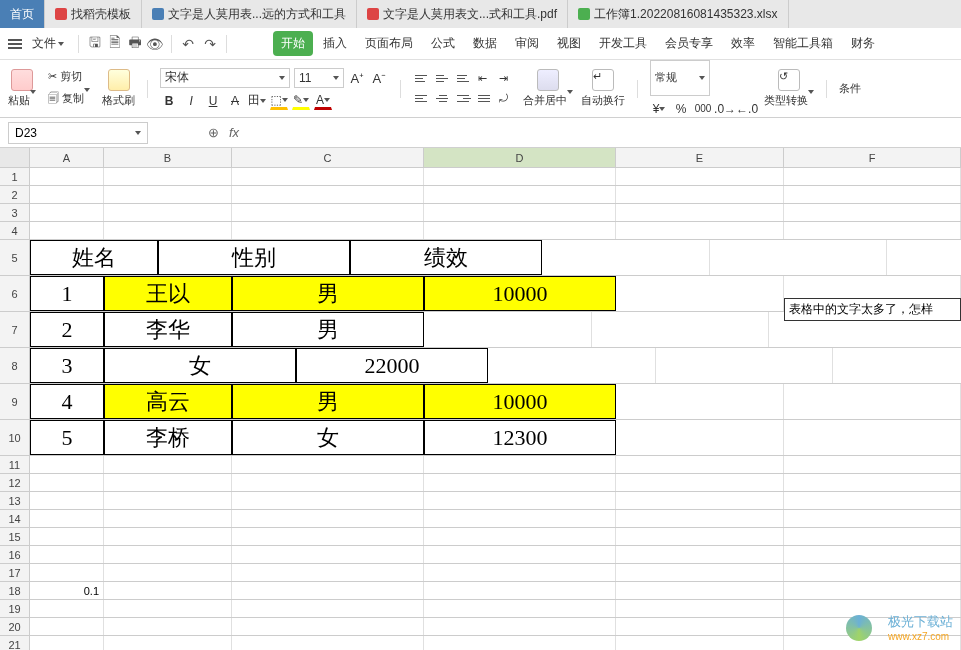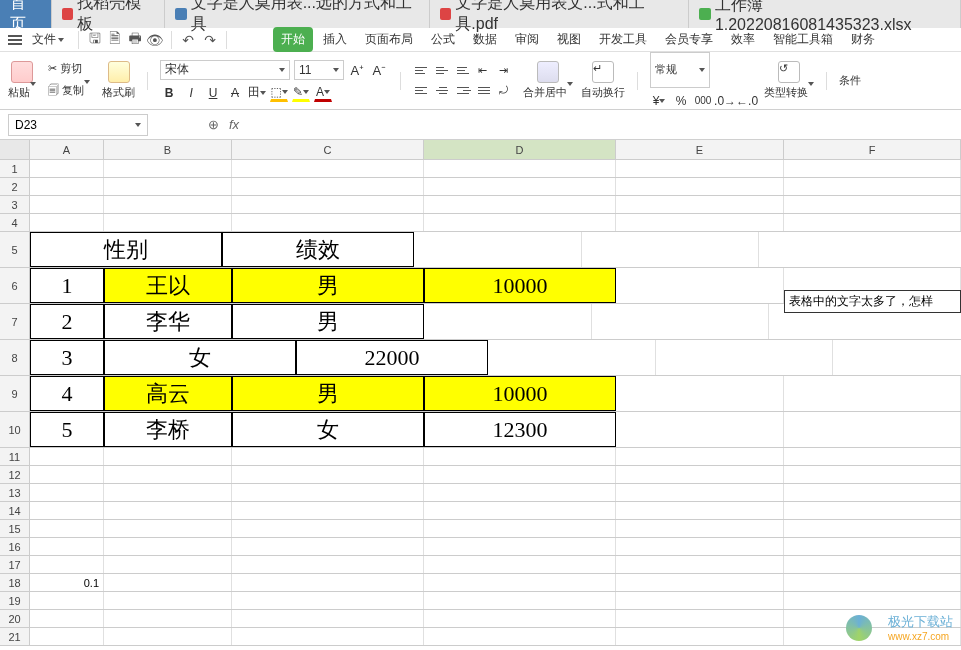--- a/index.html
+++ b/index.html
@@ -1,29 +1,29 @@
 <!DOCTYPE html>
 <html><head>
 <meta charset="utf-8">
 <style>
 * { box-sizing: border-box; margin: 0; padding: 0; font-family: "Microsoft YaHei", Arial, sans-serif; }
 body { width: 961px; height: 650px; overflow: hidden; background: #fff; position: relative; }
 
 
-.tabs-bar { height: 28px; background: #e8e8e8; display: flex; align-items: stretch; font-size: 16px; }
+.tabs-bar { height: 28px; background: #e8e8e8; display: flex; align-items: stretch; font-size: 12px; }
 .tab { display: flex; align-items: center; padding: 0 10px; background: #e8e8e8; border-right: 1px solid #ccc; color: #333; gap: 4px; }
 .tab.active { background: #4a7fb5; color: #fff; }
 .tab-icon { width: 12px; height: 12px; display: inline-block; border-radius: 2px; }
 .ico-tpl { background: #d44; }
 .ico-doc { background: #4a7fb5; }
 .ico-pdf { background: #d44; }
 .ico-xls { background: #4caf50; }
 
 
-.menu-row { height: 24px; display: flex; align-items: center; padding: 0 8px; gap: 4px; font-size: 12px; color: #333; border-bottom: 1px solid #e0e0e0; }
+.menu-row { height: 32px; display: flex; align-items: center; padding: 0 8px; gap: 4px; font-size: 12px; color: #333; border-bottom: 1px solid #e0e0e0; }
 .menu-icon { width: 14px; height: 2px; background: #555; box-shadow: 0 -4px 0 #555, 0 4px 0 #555; }
 .file-drop { display: flex; align-items: center; gap: 2px; padding: 2px 6px; }
 .caret { width: 0; height: 0; border-left: 3px solid transparent; border-right: 3px solid transparent; border-top: 4px solid #555; }
 .sep { width: 1px; height: 18px; background: #ddd; margin: 0 4px; }
 .tbar-icon { width: 16px; height: 16px; display: inline-flex; align-items: center; justify-content: center; color: #555; font-size: 14px; cursor: pointer; }
 .undo-redo { display: flex; gap: 6px; }
 .menu-tabs { display: flex; gap: 2px; margin-left: 10px; }
 .menu-tab { padding: 4px 8px; font-size: 12px; cursor: pointer; border-radius: 4px; }
 .menu-tab.start { background: #4caf50; color: #fff; margin-left: 28px; }
 
@@ -316,20 +316,21 @@
         <div class="row-h">4</div>
         <div class="cell cA"></div>
         <div class="cell cB"></div>
         <div class="cell cC"></div>
         <div class="cell cD"></div>
         <div class="cell cE"></div>
         <div class="cell cF"></div>
       </div>
       <div class="row data-row" style="height: 36px;">
         <div class="row-h">5</div>
+        <div class="cell cB border-cell header-row">姓名</div>
         <div class="cell cC border-cell header-row">性别</div>
         <div class="cell cD border-cell header-row">绩效</div>
         <div class="cell cE"></div>
         <div class="cell cF"></div>
       </div>
       <div class="row data-row" style="height: 36px;">
         <div class="row-h">6</div>
         <div class="cell cA border-cell">1</div>
         <div class="cell cB border-cell yellow">王以</div>
         <div class="cell cC border-cell yellow">男</div>

